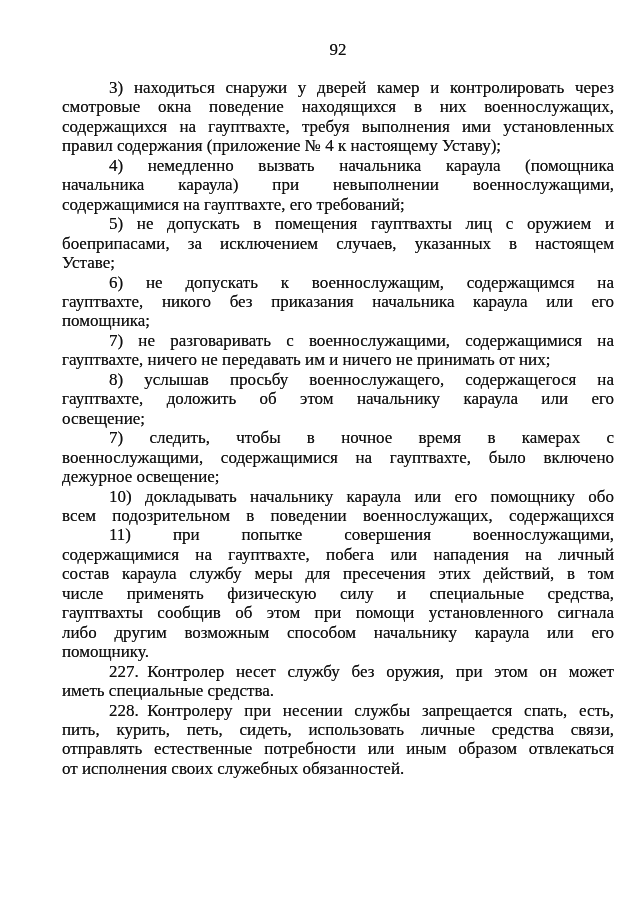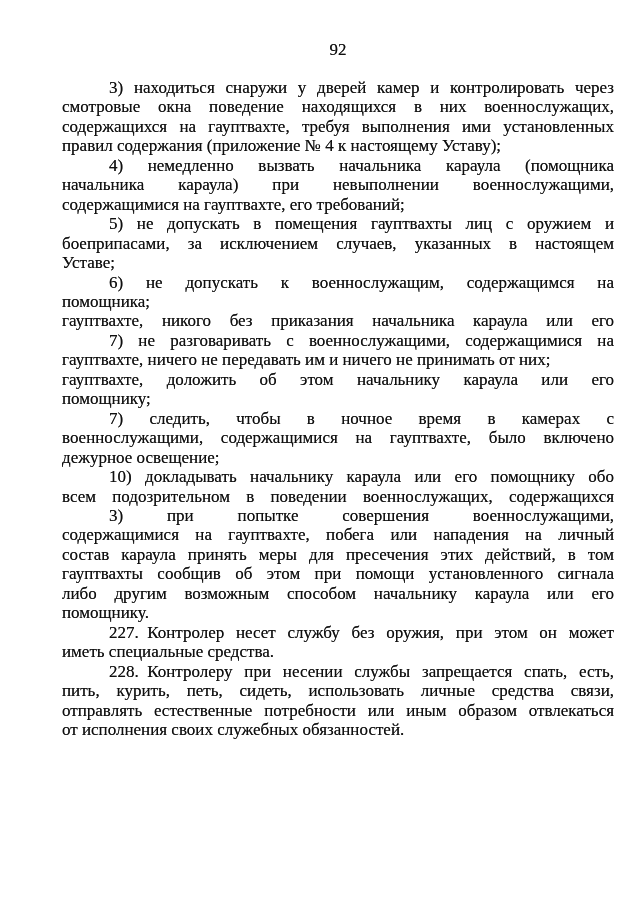--- a/index.html
+++ b/index.html
@@ -66,44 +66,46 @@
           <div class="line">начальника караула) при невыполнении военнослужащими,</div>
           <div class="line last">содержащимися на гауптвахте, его требований;</div>
         </div>
         <div class="para">
           <div class="line first">5) не допускать в помещения гауптвахты лиц с оружием и</div>
           <div class="line">боеприпасами, за исключением случаев, указанных в настоящем</div>
           <div class="line last">Уставе;</div>
         </div>
         <div class="para">
           <div class="line first">6) не допускать к военнослужащим, содержащимся на</div>
+          <div class="line">гауптвахте, никого без приказания начальника караула или его</div>
           <div class="line last">помощника;</div>
-          <div class="line">гауптвахте, никого без приказания начальника караула или его</div>
         </div>
         <div class="para">
           <div class="line first">7) не разговаривать с военнослужащими, содержащимися на</div>
           <div class="line last">гауптвахте, ничего не передавать им и ничего не принимать от них;</div>
         </div>
         <div class="para">
+          <div class="line first">8) услышав просьбу военнослужащего, содержащегося на</div>
           <div class="line">гауптвахте, доложить об этом начальнику караула или его</div>
-          <div class="line last">помощнику;</div>
+          <div class="line last">освещение;</div>
         </div>
         <div class="para">
           <div class="line first">7) следить, чтобы в ночное время в камерах с</div>
           <div class="line">военнослужащими, содержащимися на гауптвахте, было включено</div>
           <div class="line last">дежурное освещение;</div>
         </div>
         <div class="para">
           <div class="line first">10) докладывать начальнику караула или его помощнику обо</div>
           <div class="line">всем подозрительном в поведении военнослужащих, содержащихся</div>
         </div>
         <div class="para">
-          <div class="line first">3) при попытке совершения военнослужащими,</div>
+          <div class="line first">11) при попытке совершения военнослужащими,</div>
           <div class="line">содержащимися на гауптвахте, побега или нападения на личный</div>
-          <div class="line">состав караула принять меры для пресечения этих действий, в том</div>
+          <div class="line">состав караула службу меры для пресечения этих действий, в том</div>
+          <div class="line">числе применять физическую силу и специальные средства,</div>
           <div class="line">гауптвахты сообщив об этом при помощи установленного сигнала</div>
           <div class="line">либо другим возможным способом начальнику караула или его</div>
           <div class="line last">помощнику.</div>
         </div>
         <div class="para">
           <div class="line first">227. Контролер несет службу без оружия, при этом он может</div>
           <div class="line last">иметь специальные средства.</div>
         </div>
         <div class="para">
           <div class="line first">228. Контролеру при несении службы запрещается спать, есть,</div>

